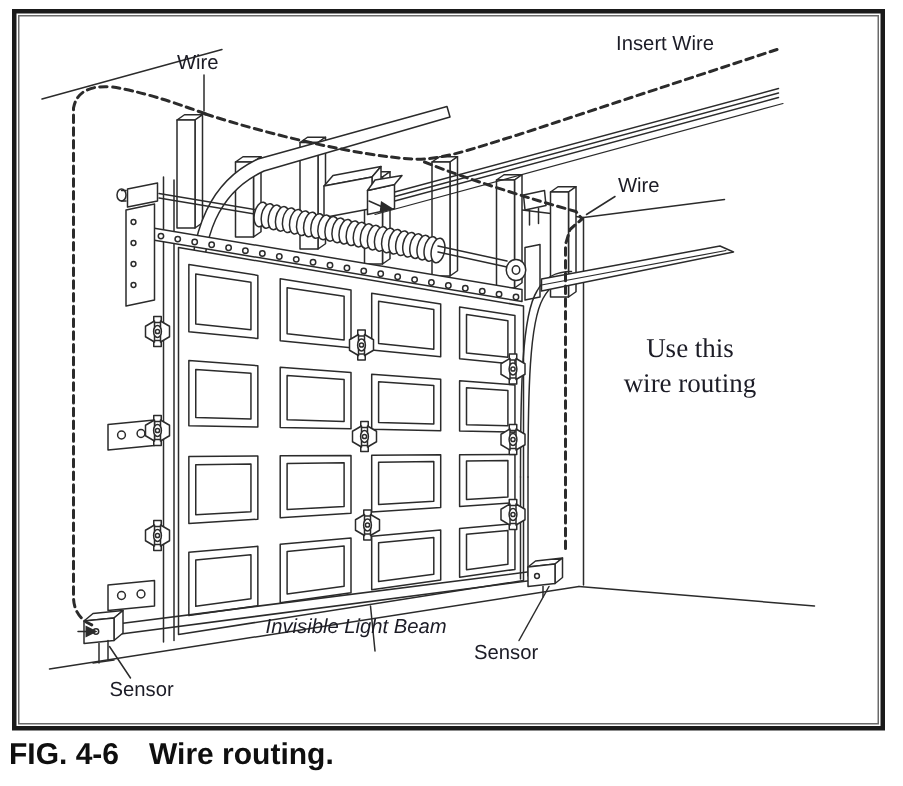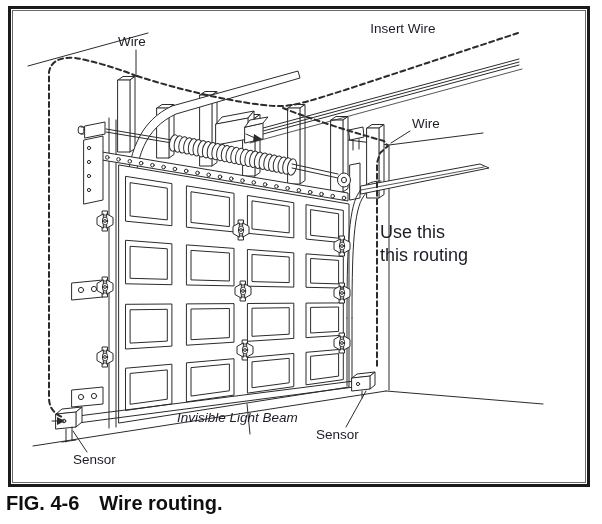--- a/index.html
+++ b/index.html
@@ -30,26 +30,27 @@
   svg.diagram .fw{fill:#ffffff;}
   svg.diagram .fl{fill:var(--color-line,#2b2b2b);stroke:none;}
   svg.diagram .dash{stroke-width:2;stroke-dasharray:5 3.5;fill:none;}
   svg.diagram .thin{stroke-width:0.8;}
   .lbl{
     position:absolute;
     color:var(--color-label,#1c1c26);
     font-size:13.5px;line-height:15px;
     white-space:nowrap;
   }
-  .lbl.center{text-align:center;white-space:normal;}
+  .lbl.center{text-align:right;white-space:normal;}
   .note{
     position:absolute;left:380px;top:221px;width:160px;
     color:var(--color-label,#1c1c26);
     font-size:18px;line-height:23px;font-weight:400;
-    text-align:left;
+    text-align:center;
+    font-family:Liberation Serif, serif;
   }
   .caption{
     position:absolute;left:6px;top:492px;
     color:var(--color-caption,#0f0f0f);
     font-size:20px;font-weight:bold;
     display:flex;align-items:center;
   }
   .caption .title{margin-left:20px;}
 </style>
 </head>
@@ -389,21 +390,21 @@
   <div class="lbl" style="left:118px;top:34px;">Wire</div>
 
   <div class="lbl center" style="left:330px;top:21px;width:146px;">
     <div>Insert Wire</div>
   </div>
 
   <div class="lbl" style="left:412px;top:116px;">Wire</div>
 
   <div class="note">
     <div>Use this</div>
-    <div>this routing</div>
+    <div>wire routing</div>
   </div>
 
   <div class="lbl" style="left:177px;top:411px;line-height:14px;font-style:italic;">
     <div>Invisible Light Beam</div>
   </div>
 
   <div class="lbl" style="left:73px;top:452px;">Sensor</div>
 
   <div class="lbl" style="left:316px;top:427px;">Sensor</div>
 

